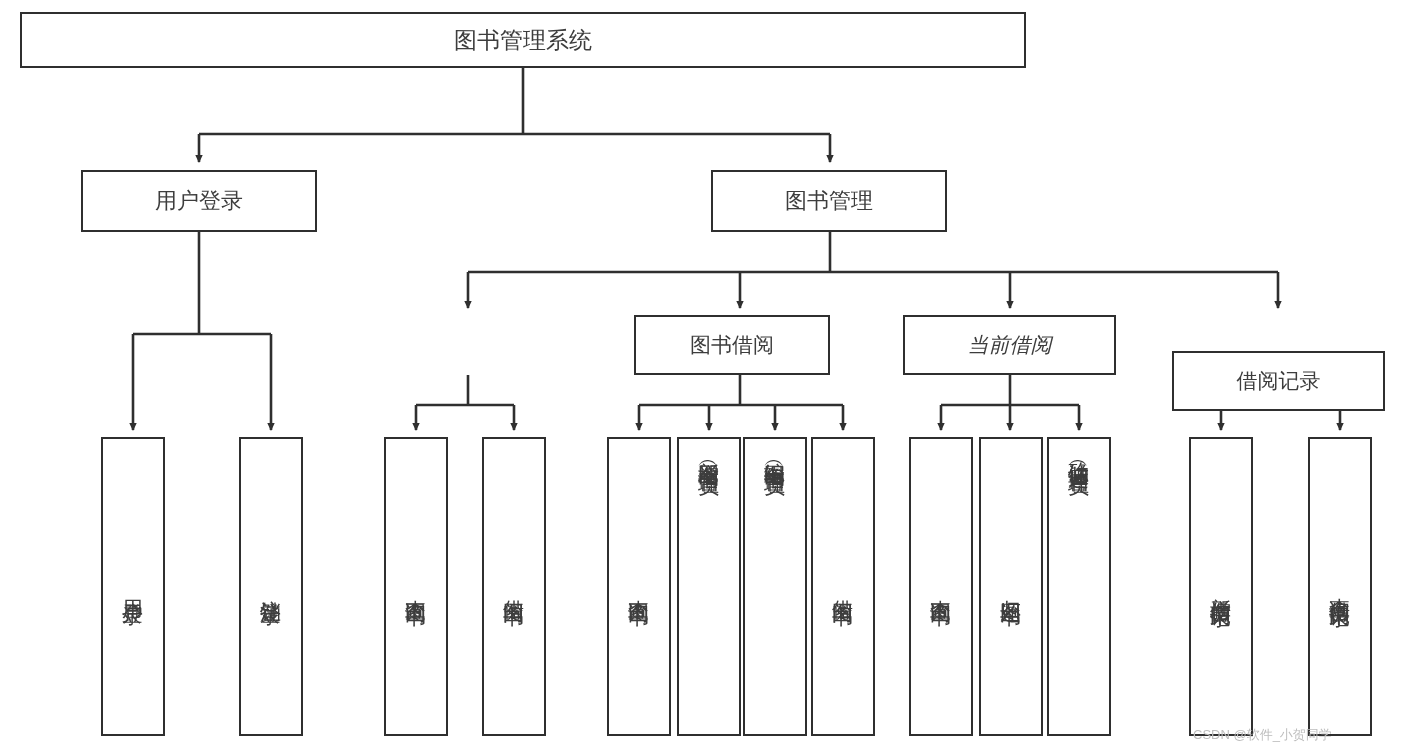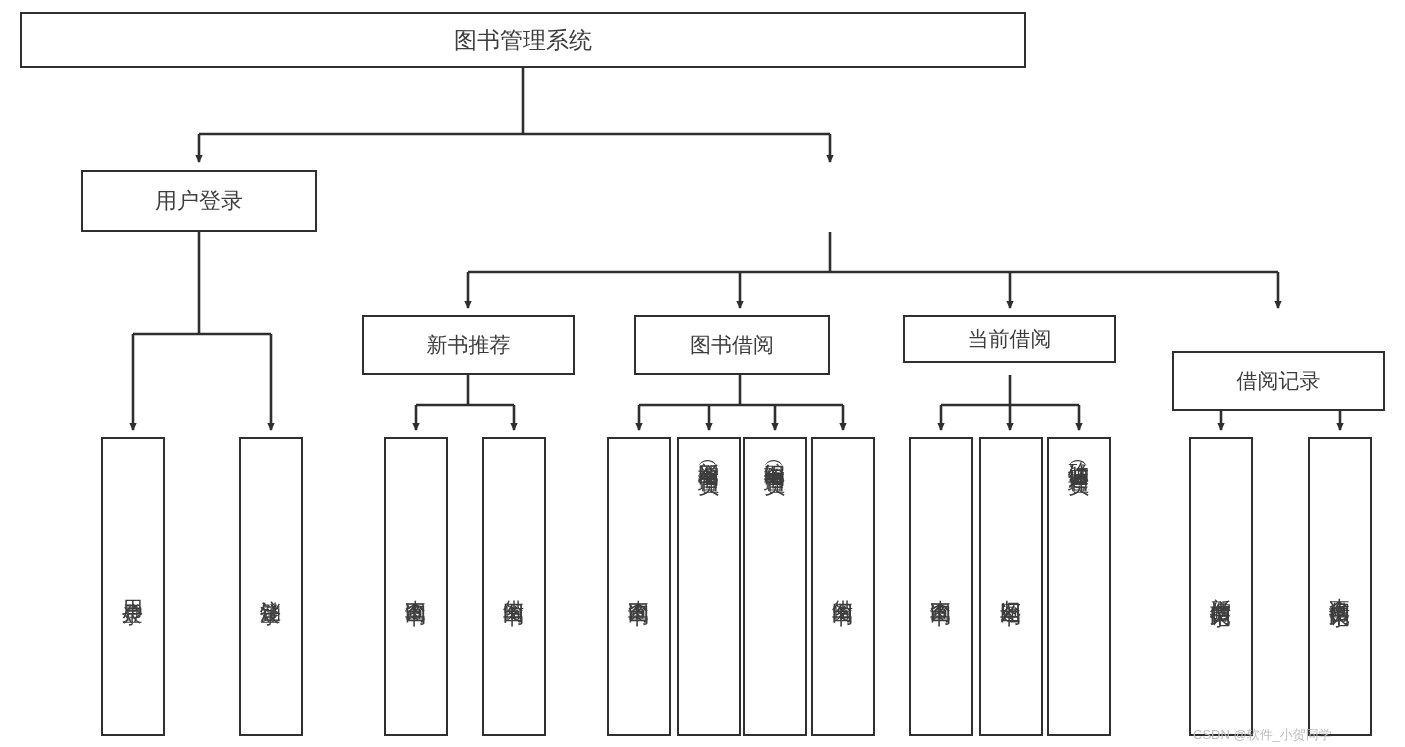--- a/index.html
+++ b/index.html
@@ -128,28 +128,28 @@
     </g>
   </svg>
 
   <div class="node node-root" style="left:20px; top:12px; width:1006px; height:56px;">
     <span class="lbl">图书管理系统</span>
   </div>
 
   <div class="node node-l1" style="left:81px; top:170px; width:236px; height:62px;">
     <span class="lbl">用户登录</span>
   </div>
-
-  <div class="node node-l2" style="left:362px; top:315px; width:213px; height:60px;">
-    <span class="lbl">新书推荐</span>
-  </div>
+  <div class="node node-l1" style="left:711px; top:170px; width:236px; height:62px;">
+    <span class="lbl">图书管理</span>
+  </div>
+
   <div class="node node-l2" style="left:634px; top:315px; width:196px; height:60px;">
     <span class="lbl">图书借阅</span>
   </div>
-  <div class="node node-l2" style="left:903px; top:315px; width:213px; height:48px;">
+  <div class="node node-l2" style="left:903px; top:315px; width:213px; height:60px;font-style:italic;">
     <span class="lbl">当前借阅</span>
   </div>
   <div class="node node-l2" style="left:1172px; top:315px; width:213px; height:60px;margin-top:36px;">
     <span class="lbl">借阅记录</span>
   </div>
 
   <div class="node node-leaf leaf-mid" style="left:101px; top:437px; width:64px; height:299px;">
     <span class="lbl">用户登录</span>
   </div>
   <div class="node node-leaf leaf-mid" style="left:239px; top:437px; width:64px; height:299px;">

